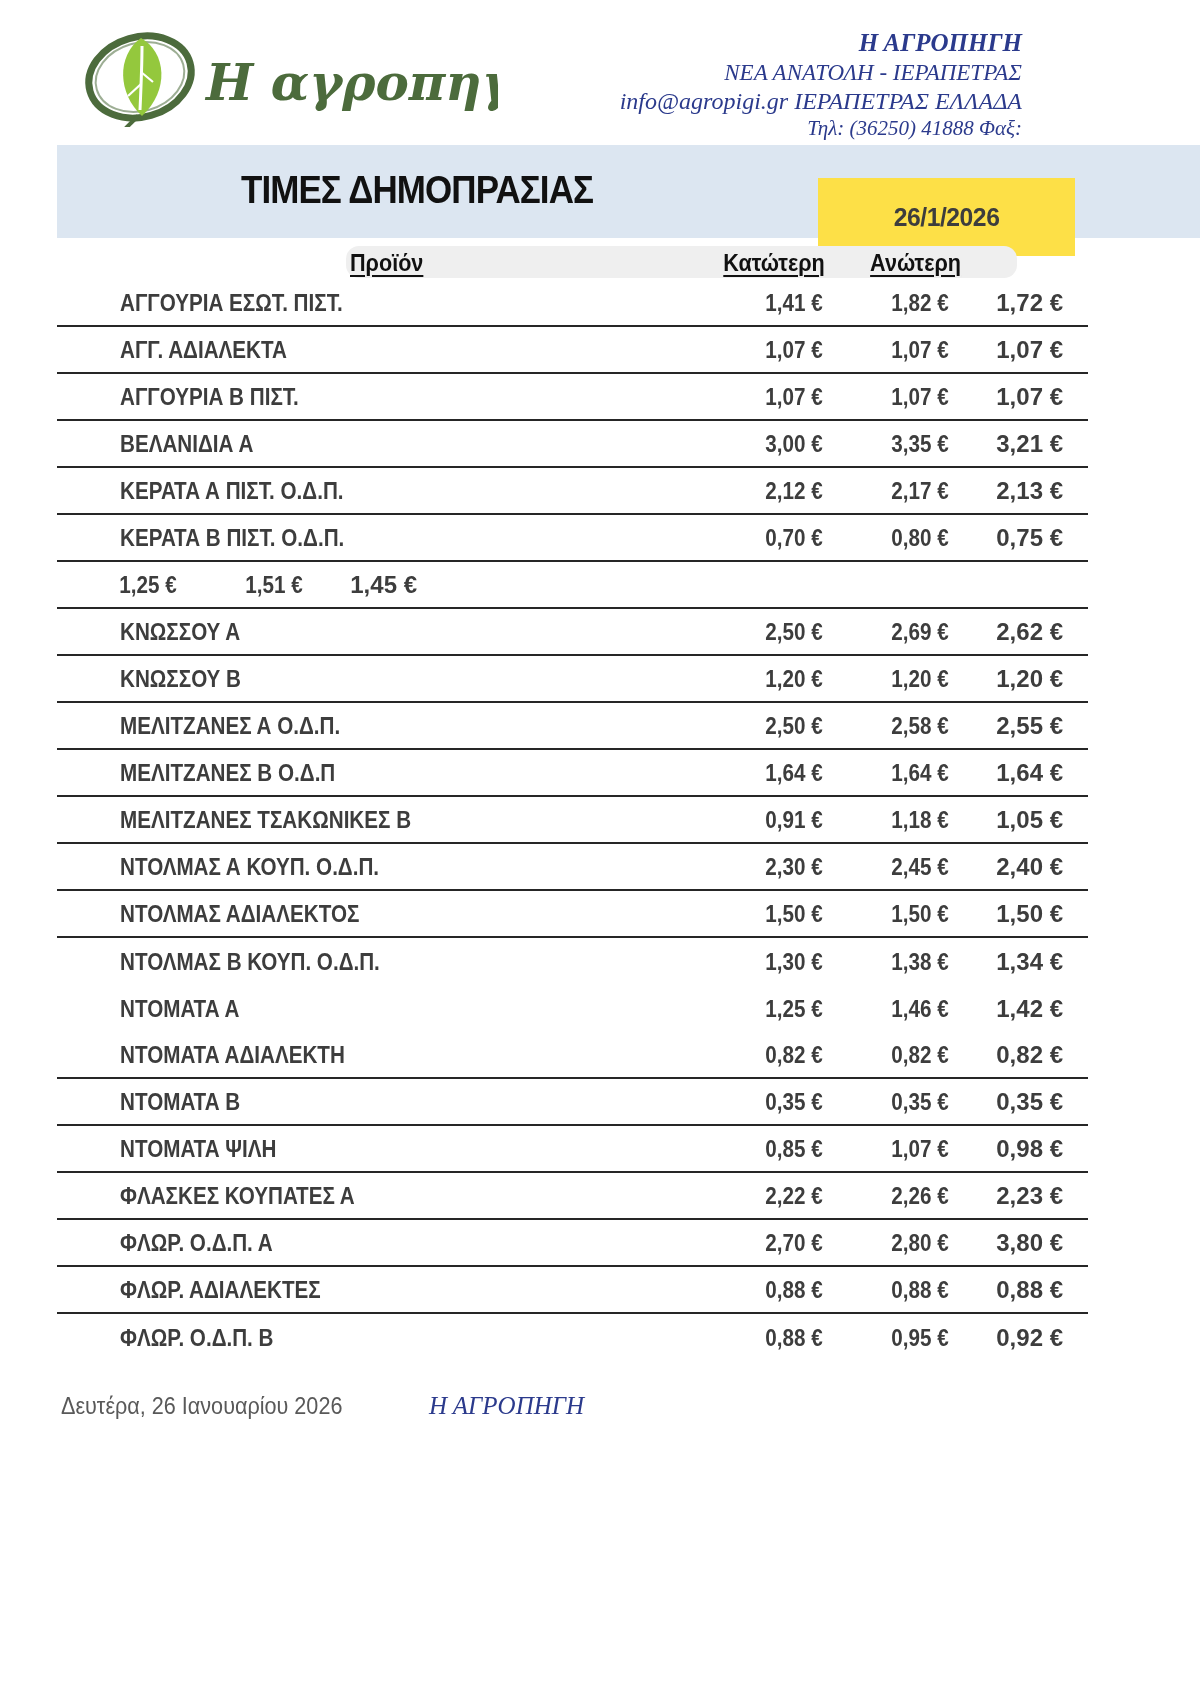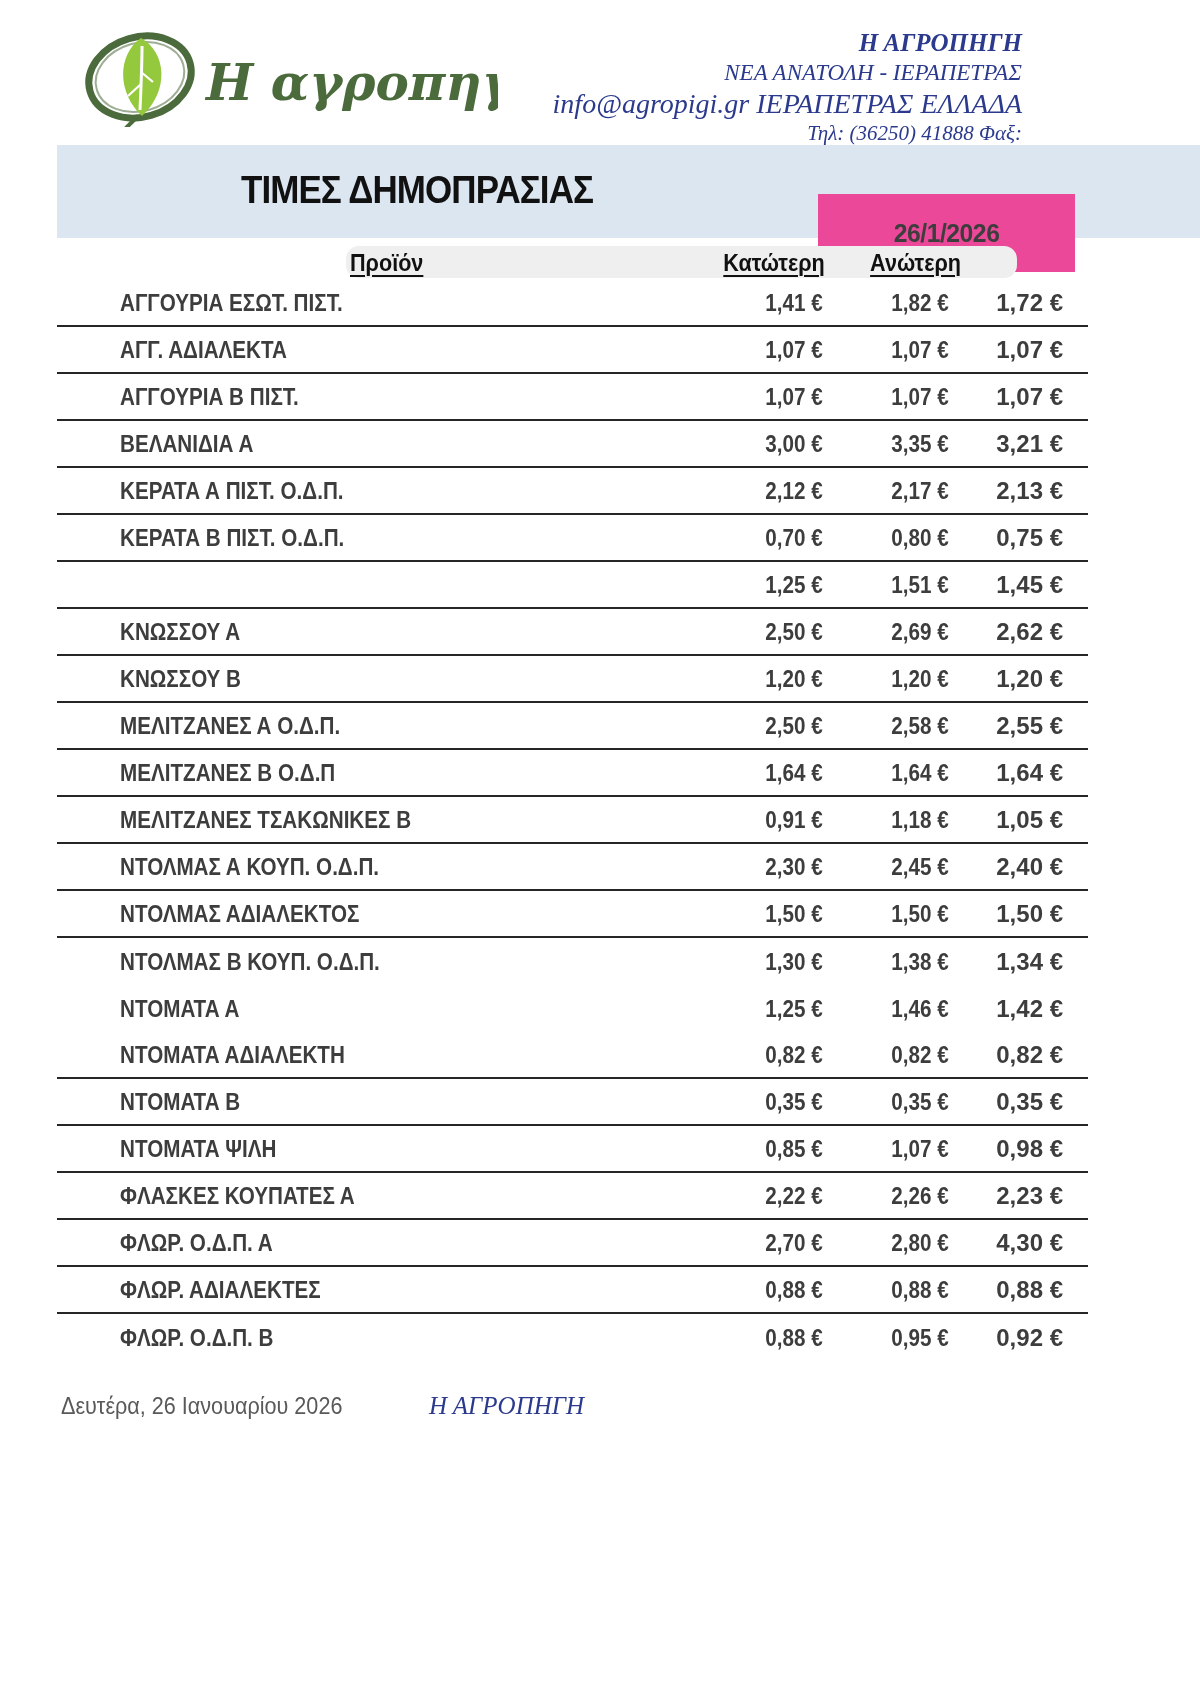--- a/index.html
+++ b/index.html
@@ -7,46 +7,46 @@
         font-family:"Liberation Sans",sans-serif;}
 
   
   #logo{position:absolute;left:78px;top:22px;width:420px;height:105px;}
   .logo-script{font-family:"DejaVu Serif",serif;font-style:italic;font-weight:bold;}
 
   #letterhead{position:absolute;right:178px;top:28px;width:560px;text-align:right;
               font-family:"Liberation Serif",serif;font-style:italic;color:#2b3a8c;line-height:1.22;}
   #letterhead .lh1{font-size:25px;font-weight:bold;}
   #letterhead .lh2{font-size:23px;}
-  #letterhead .lh3{font-size:28px;}
+  #letterhead .lh3{font-size:24px;}
   #letterhead .lh4{font-size:21px;}
 
   
   #title-band{position:absolute;left:57px;top:145px;width:1185px;height:93px;background:#dce6f1;}
   #doc-title{position:absolute;left:0;top:24px;width:720px;text-align:center;
              color:#111;font-weight:bold;font-size:38px;letter-spacing:-1px;
              transform:scaleX(0.92);transform-origin:center;white-space:nowrap;}
-  #date-box{position:absolute;left:818px;top:178px;width:257px;height:78px;background:#ec4899;
-            display:flex;align-items:center;justify-content:center;margin-top:16px;}
+  #date-box{position:absolute;left:818px;top:178px;width:257px;height:78px;background:#fde047;
+            display:flex;align-items:center;justify-content:center;}
   #date-box span{color:#3d3d3d;font-weight:bold;font-size:26px;letter-spacing:-0.5px;
                  transform:scaleX(0.95);}
 
   
   #col-header{position:absolute;left:346px;top:246px;width:671px;height:32px;background:#efefef;border-radius:13px;}
   #col-header span{position:absolute;bottom:1px;color:#111;font-weight:bold;font-size:24px;
                    text-decoration:underline;text-decoration-thickness:2px;text-underline-offset:4px;
                    transform:scaleX(0.9);white-space:nowrap;}
   #h-product{left:4px;transform-origin:left;}
   #h-low{left:366px;transform-origin:right;}
   #h-high{left:514px;transform-origin:right;}
 
   
   #rows{position:absolute;left:57px;top:280px;width:1031px;}
   .row{display:flex;align-items:center;height:47px;box-sizing:border-box;
-       border-bottom:2px solid #262626;justify-content:flex-end;}
+       border-bottom:2px solid #262626;}
   .row.no-line{border-bottom:none;}
   .cell-name{flex:1;padding-left:63px;overflow:hidden;white-space:nowrap;}
   .cell-low{width:120px;text-align:right;}
   .cell-high{width:126px;text-align:right;}
   .cell-avg{width:114px;text-align:right;}
   .cell-sp{width:25px;}
   .row span.txt{display:inline-block;color:#3d3d3d;font-weight:bold;font-size:24px;white-space:nowrap;}
   .cell-name span.txt{transform:scaleX(0.86);transform-origin:left;}
   .cell-low span.txt,.cell-high span.txt{transform:scaleX(0.86);transform-origin:right;}
   .cell-avg span.txt{letter-spacing:0;}
@@ -234,21 +234,21 @@
         <div class="cell-name"><span class="txt">ΦΛΑΣΚΕΣ ΚΟΥΠΑΤΕΣ Α</span></div>
         <div class="cell-low"><span class="txt">2,22 €</span></div>
         <div class="cell-high"><span class="txt">2,26 €</span></div>
         <div class="cell-avg"><span class="txt">2,23 €</span></div>
         <div class="cell-sp"></div>
       </div>
       <div class="row">
         <div class="cell-name"><span class="txt">ΦΛΩΡ. Ο.Δ.Π. Α</span></div>
         <div class="cell-low"><span class="txt">2,70 €</span></div>
         <div class="cell-high"><span class="txt">2,80 €</span></div>
-        <div class="cell-avg"><span class="txt">4,30 €</span></div>
+        <div class="cell-avg"><span class="txt">3,80 €</span></div>
         <div class="cell-sp"></div>
       </div>
       <div class="row">
         <div class="cell-name"><span class="txt">ΦΛΩΡ. ΑΔΙΑΛΕΚΤΕΣ</span></div>
         <div class="cell-low"><span class="txt">0,88 €</span></div>
         <div class="cell-high"><span class="txt">0,88 €</span></div>
         <div class="cell-avg"><span class="txt">0,88 €</span></div>
         <div class="cell-sp"></div>
       </div>
       <div class="row no-line">

